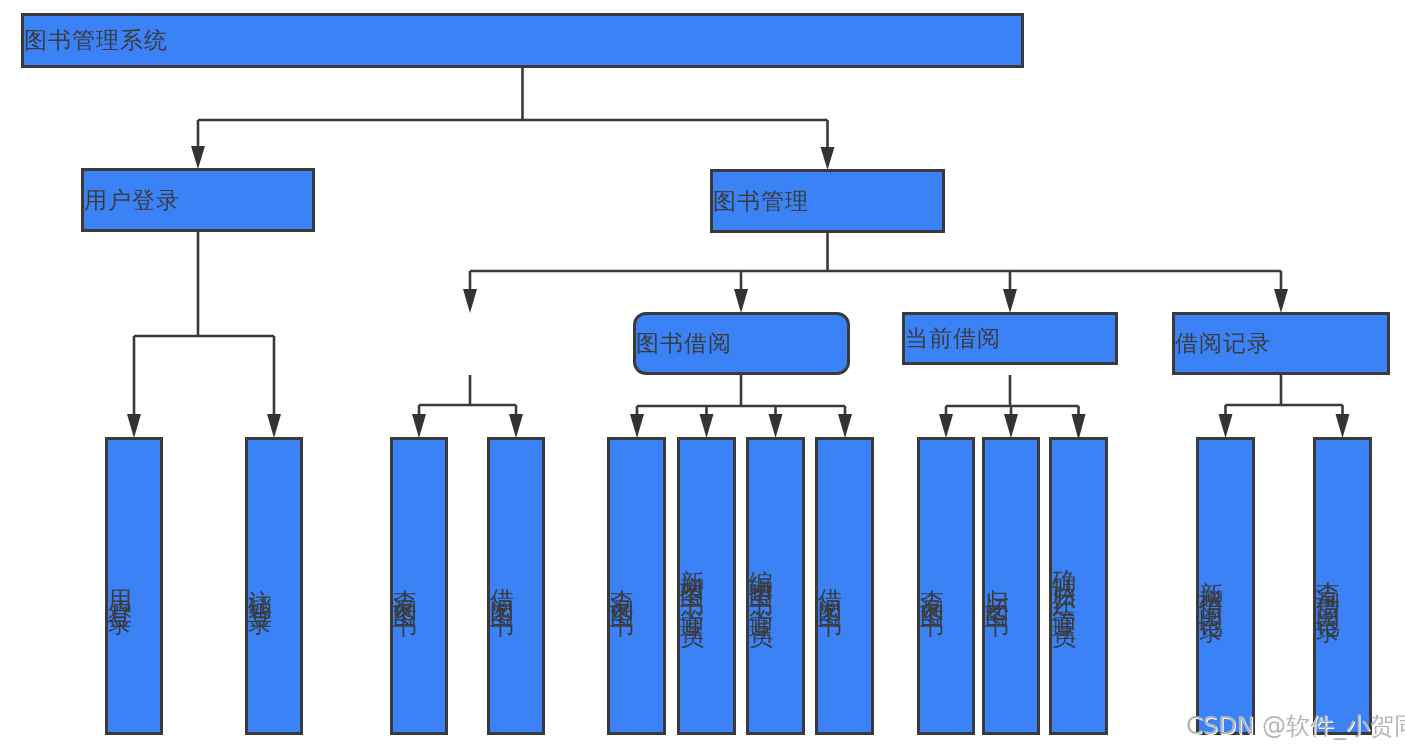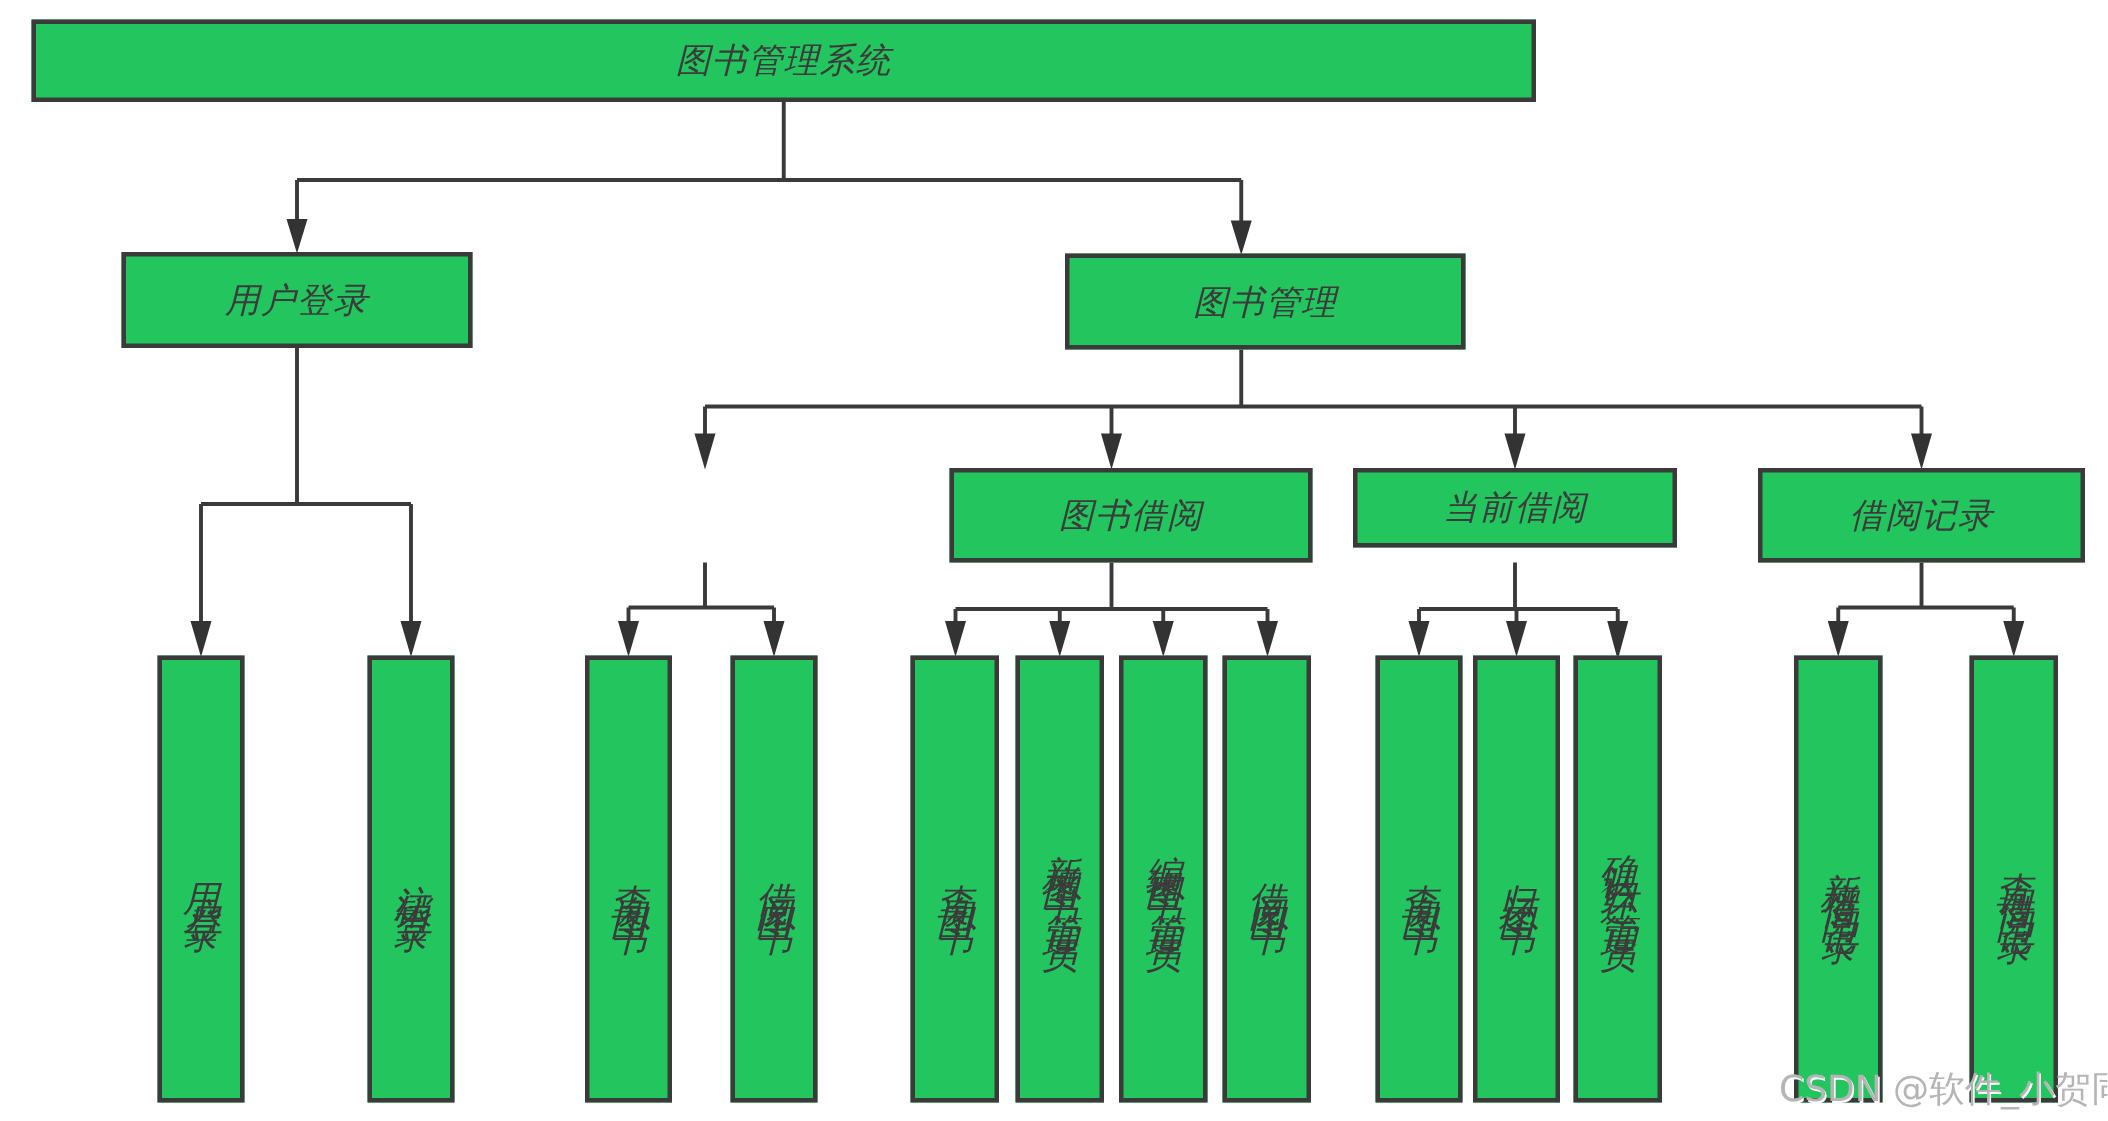--- a/index.html
+++ b/index.html
@@ -7,26 +7,25 @@
     position:relative;
     width:1405px;height:747px;
     background:#ffffff;
     font-family:"DejaVu Sans",sans-serif;
     overflow:hidden;
   }
   #connectors{position:absolute;left:0;top:0;z-index:1;}
   .node{
     position:absolute;
     box-sizing:border-box;
-    background:#22c55e;
+    background:#3b82f6;
     border:3px solid #3a3a3a;
-    display:flex;align-items:center;justify-content:center;
+    display:flex;align-items:center;justify-content:flex-start;
     z-index:2;
     color:#3b3b3b;
-    font-style:italic;
   }
   .h-label{font-size:23px;letter-spacing:1px;white-space:nowrap;}
   .leaf .v-label{
     writing-mode:vertical-rl;
     text-orientation:mixed;
     font-size:24px;
     letter-spacing:8px;
     line-height:1;
     white-space:nowrap;
   }
@@ -108,25 +107,25 @@
     <polygon points="1335.5,414 1349.5,414 1342.5,438" fill="#333333" stroke="none"></polygon>
   </svg>
 
   <div class="node" style="left:21px;top:13px;width:1003px;height:55px;">
     <span class="h-label">图书管理系统</span>
   </div>
 
   <div class="node" style="left:81px;top:168px;width:234px;height:64px;">
     <span class="h-label">用户登录</span>
   </div>
-  <div class="node" style="left:710px;top:169px;width:267px;height:64px;">
+  <div class="node" style="left:710px;top:169px;width:235px;height:64px;">
     <span class="h-label">图书管理</span>
   </div>
 
-  <div class="node" style="left:633px;top:312px;width:242px;height:63px;">
+  <div class="node" style="left:633px;top:312px;width:217px;height:63px;border-radius:13px;">
     <span class="h-label">图书借阅</span>
   </div>
   <div class="node" style="left:902px;top:312px;width:216px;height:53px;">
     <span class="h-label">当前借阅</span>
   </div>
   <div class="node" style="left:1172px;top:312px;width:218px;height:63px;">
     <span class="h-label">借阅记录</span>
   </div>
 
   <div class="node leaf" style="left:105px;width:58px;">

